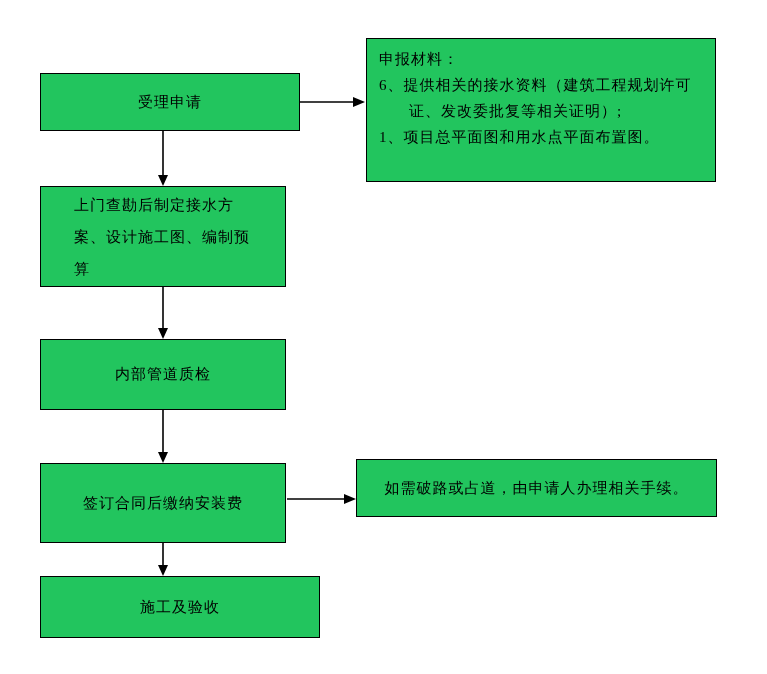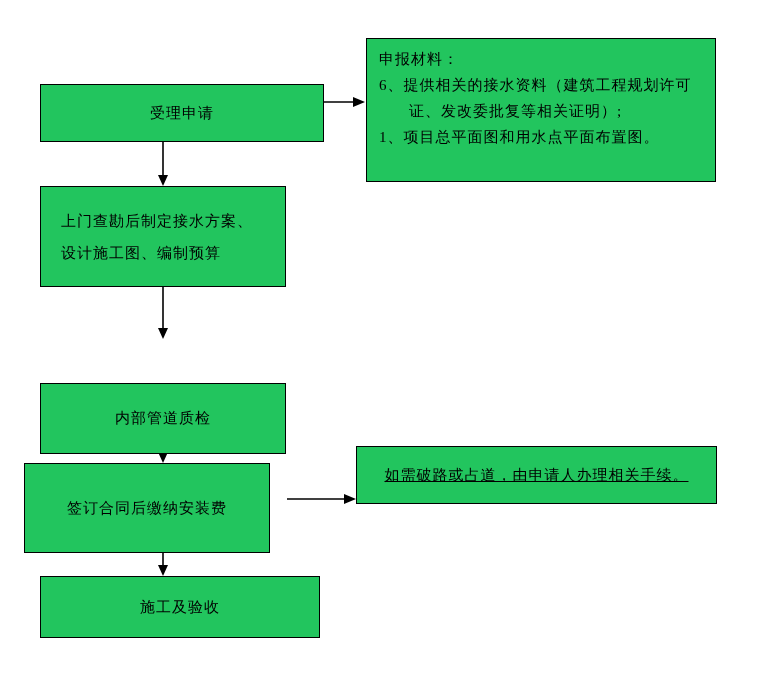--- a/index.html
+++ b/index.html
@@ -39,44 +39,43 @@
     text-align: center;
   }
   .box.multiline-center {
     display: flex;
     flex-direction: column;
     align-items: center;
     justify-content: center;
     text-align: center;
     line-height: 28px;
   }
-  #step-1 { left: 40px;  top: 84px;  width: 284px; height: 58px; }
+  #step-1 { left: 40px;  top: 73px;  width: 260px; height: 58px; }
   #materials-box {
     left: 366px; top: 38px; width: 350px; height: 144px;
     padding: 7px 10px 0 12px;
     line-height: 26px;
   }
   #step-2 {
     left: 40px; top: 186px; width: 246px; height: 101px;
     display: flex;
     align-items: center;
-    padding: 6px 20px;
+    padding: 6px 33px;
     line-height: 32px;
     text-align: left;
   }
-  #step-3 { left: 40px;  top: 339px; width: 246px; height: 71px; margin-top: 44px; }
-  #step-4 { left: 24px;  top: 463px; width: 246px; height: 90px; }
+  #step-3 { left: 40px;  top: 339px; width: 246px; height: 71px; }
+  #step-4 { left: 40px;  top: 463px; width: 246px; height: 80px; }
   #road-box {
-    left: 356px; top: 446px; width: 361px; height: 58px;
+    left: 356px; top: 459px; width: 361px; height: 58px;
     display: flex;
     align-items: center;
     justify-content: center;
     text-align: center;
     padding: 0 6px;
-    text-decoration: underline;
   }
   #step-5 { left: 40px;  top: 576px; width: 280px; height: 62px; }
   .materials-item {
     padding-left: 2em;
     text-indent: -2em;
   }
 </style>
 </head>
 <body>
 

